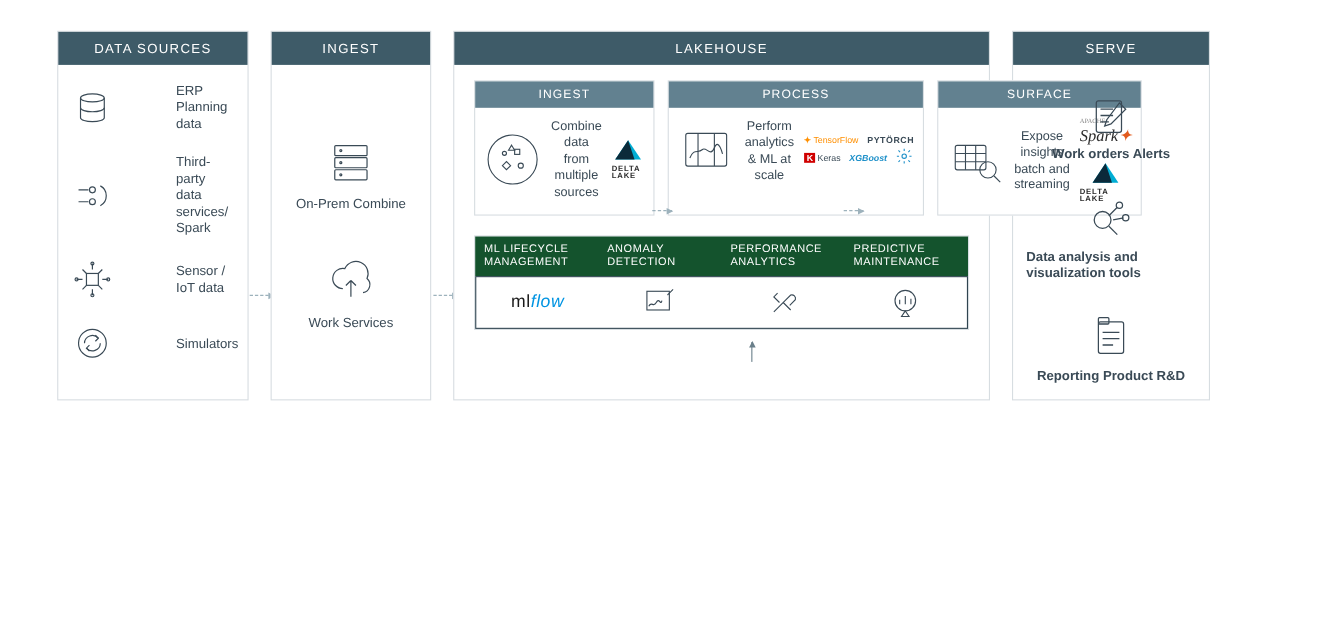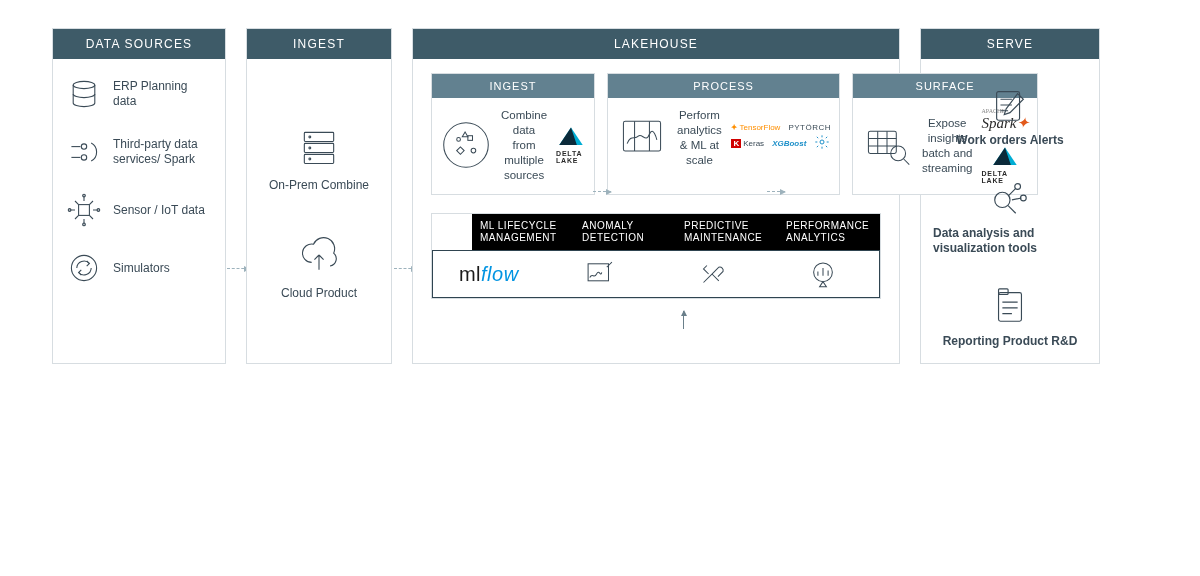--- a/index.html
+++ b/index.html
@@ -49,21 +49,21 @@
   }
   
   .col-sources { width: 174px; }
   .col-ingest { width: 146px; }
   .col-lake { width: 488px; }
   .col-serve { width: 180px; }
 
   .src-item { display: flex; align-items: center; gap: 10px; }
   .src-icon { width: 38px; height: 38px; flex: 0 0 38px; display:flex; align-items:center; justify-content:center; }
   .src-icon svg { width: 36px; height: 36px; stroke: #3a4a56; stroke-width:1.2; fill:none; }
-  .src-label { font-size: 12px; line-height: 1.25; color:#3a4a56; }
+  .src-label { font-size: 12px; line-height: 1.25; color:#3a4a56;margin-left:47px; }
 
   .ingest-item { display:flex; flex-direction:column; align-items:center; gap:8px; }
   .ingest-item .src-icon { width:46px; height:46px; flex:0 0 46px; }
   .ingest-item .src-icon svg { width:44px; height:44px; }
   .ingest-item .lbl { font-size:12px; text-align:center; }
 
   .serve-item { display:flex; flex-direction:column; align-items:center; gap:6px; }
   .serve-item .src-icon { width:44px; height:44px; flex:0 0 44px; }
   .serve-item .src-icon svg { width:42px; height:42px; }
   .serve-item .lbl { font-size:12px; text-align:left; line-height:1.25;font-weight:bold; }
@@ -100,41 +100,40 @@
   .tri-icon svg { width:52px; height:52px; stroke:#3a4a56; stroke-width:1.1; fill:none; }
   .tri-desc { font-size:11.5px; text-align:center; line-height:1.3; color:#3a4a56; min-height:30px; }
   .tri-logos { display:flex; gap:6px; align-items:center; justify-content:center; flex-wrap:wrap; font-size:9px; min-height:30px; }
 
   .bottom-panel {
     border:1px solid #d7dde1;
     background:#fff;
     margin-top:4px;
   }
   .bp-header {
-    background:#000000;
+    background:#14532d;
     color:#fff;
     display:flex;
     font-size:10px;
     letter-spacing:0.5px;
-    margin-left:40px;
   }
   .bp-header > div { flex:1; padding:6px 8px; text-align:left; line-height:1.2; }
   .bp-body {
     display:flex;
     border:1px solid #2f4450;
   }
   .bp-body > div {
     flex:1;
     display:flex;
     align-items:center;
     justify-content:center;
     padding:6px 4px;
     height:46px;
   }
-  .mlflow { font-family: Arial, sans-serif; font-size:20px; font-weight:400; color:#1a1a1a; letter-spacing:0.5px; }
+  .mlflow { font-family: Arial, sans-serif; font-size:16px; font-weight:400; color:#1a1a1a; letter-spacing:0.5px; }
   .mlflow .flow { color:#0194e2; font-style:italic; }
   .bp-icon svg { width:34px; height:34px; stroke:#3a4a56; stroke-width:1.2; fill:none; }
 
   
   .delta-logo { display:flex; flex-direction:column; align-items:center; gap:2px; }
   .delta-logo svg { width:30px; height:22px; }
   .delta-logo .dl-text { font-size:7px; font-weight:700; letter-spacing:0.8px; color:#2a2a2a; }
 
   
   .spark-logo { font-family: Georgia, serif; font-style:italic; font-size:15px; color:#2a2a2a; }
@@ -253,21 +252,21 @@
           </div>
           <div class="lbl">On-Prem Combine</div>
         </div>
         <div class="ingest-item">
           <div class="src-icon">
             <svg viewBox="0 0 48 48">
                 <path d="M16 32a10 10 0 1 1 2-19.8A12 12 0 0 1 40 22a8 8 0 0 1-4 14"></path>
                 <path d="M24 40V24m0 0l-5 5m5-5l5 5"></path>
               </svg>
           </div>
-          <div class="lbl">Cloud Product</div>
+          <div class="lbl">Work Services</div>
         </div>
       </div>
     </div>
 
     <div class="col col-lake">
       <div class="col-header">LAKEHOUSE</div>
       <div class="col-body lake-body">
 
         <div class="lake-triple" style="position:relative;">
 
@@ -310,21 +309,21 @@
                     <path d="M20 10v32M36 10v32"></path>
                   </svg>
               </div>
               <div class="tri-desc">Perform analytics &amp; ML at scale</div>
               <div class="tri-logos" style="flex-direction:column; gap:2px;">
                 <div style="display:flex; gap:8px;">
                   <span class="tech-badge">
                       <span style="color:#ff8f00; font-weight:bold;">✦</span>
                       <span style="color:#ff8f00">TensorFlow</span>
                     </span>
-                  <span class="tech-badge" style="font-weight:400; letter-spacing:0.5px;text-align:center;">PYTÖRCH</span>
+                  <span class="tech-badge" style="font-weight:700; letter-spacing:0.5px;text-align:center;">PYTÖRCH</span>
                 </div>
                 <div style="display:flex; gap:8px; align-items:center;">
                   <span class="tech-badge">
                       <span style="background:#d00000;color:#fff;padding:0 2px;font-weight:700">K</span>
                       <span>Keras</span>
                     </span>
                   <span class="tech-badge" style="color:#1E90C9;font-style:italic;font-weight:700">XGBoost</span>
                   <span><svg width="16" height="16" viewBox="0 0 24 24" fill="none" stroke="#1E90C9" stroke-width="1.5">
                         <circle cx="12" cy="12" r="3"></circle>
                         <path d="M12 2v3M12 19v3M4.2 4.2l2.1 2.1M17.7 17.7l2.1 2.1M2 12h3M19 12h3M4.2 19.8l2.1-2.1M17.7 6.3l2.1-2.1"></path>
@@ -362,22 +361,22 @@
             </div>
           </div>
         </div>
 
         <div class="v-arrow" style="left:270px; top:252px; height:18px;"></div>
 
         <div class="bottom-panel">
           <div class="bp-header">
             <div>ML LIFECYCLE MANAGEMENT</div>
             <div>ANOMALY DETECTION</div>
+            <div>PERFORMANCE ANALYTICS</div>
             <div>PREDICTIVE MAINTENANCE</div>
-            <div>PERFORMANCE ANALYTICS</div>
           </div>
           <div class="bp-body">
             <div>
               <span class="mlflow"><span>ml</span><span class="flow">flow</span></span>
             </div>
             <div class="bp-icon">
               <svg viewBox="0 0 40 40">
                   <rect x="6" y="8" width="24" height="20"></rect>
                   <path d="M8 24c3-6 5 2 8-4s5 4 6-2"></path>
                   <path d="M30 10l4-4M30 10l-2 2"></path>

